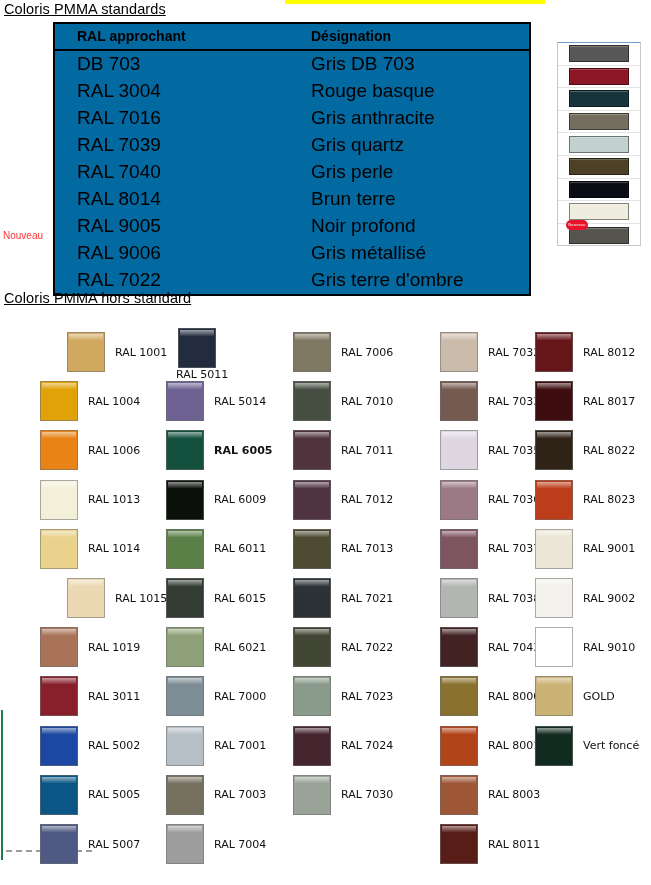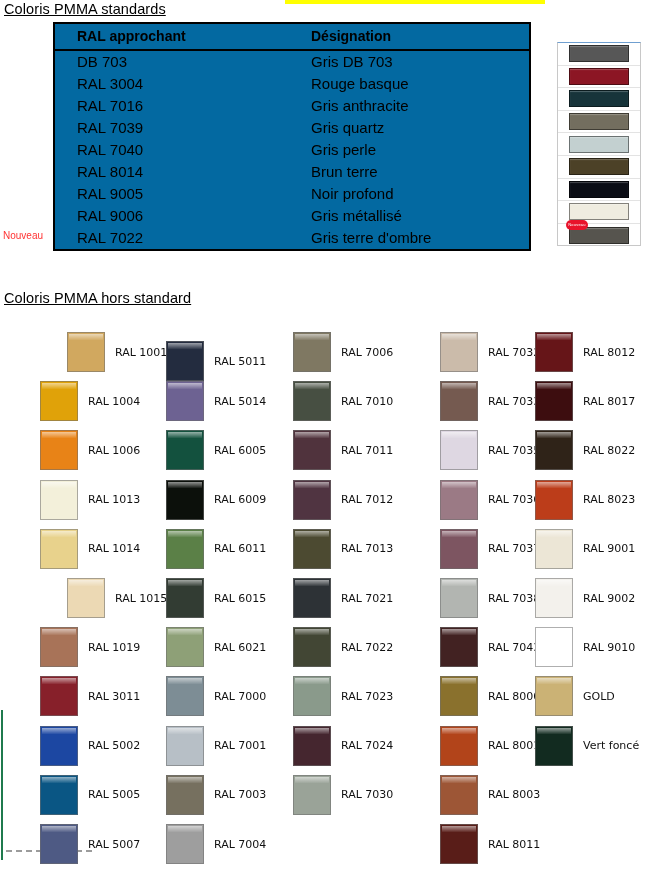--- a/index.html
+++ b/index.html
@@ -56,21 +56,21 @@
   #standards-table th{
     text-align:left;
     font-size:14px;
     font-weight:bold;
     padding:4px 0 5px 22px;
     border-bottom:2px solid #000;
     color:#000;
   }
   #standards-table td{
     text-align:left;
-    font-size:15px;
+    font-size:19px;
     padding:2px 0 3px 22px;
     color:#000;
     height:17px;
   }
   .col-ral{width:212px;}
   .col-des{width:auto;}
 
   
   #swatch-strip{
     position:absolute;left:557px;top:42px;width:84px;height:204px;
@@ -263,29 +263,29 @@
       <span class="chip-label">RAL 5002</span>
     </div>
     <div class="grid-item" style="left: 40px; top: 456.8px;">
       <div class="chip" style="background: rgb(10, 86, 132);"></div>
       <span class="chip-label">RAL 5005</span>
     </div>
     <div class="grid-item" style="left: 40px; top: 506px;">
       <div class="chip" style="background: rgb(78, 90, 132);"></div>
       <span class="chip-label">RAL 5007</span>
     </div>
-    <div class="grid-item" style="left: 166px; top: 23px;">
+    <div class="grid-item" style="left: 166px; top: 10px; flex-direction: column;">
       <div class="chip" style="background: rgb(35, 44, 63);"></div>
       <span class="chip-label">RAL 5011</span>
     </div>
     <div class="grid-item" style="left: 166px; top: 63.2px;">
       <div class="chip" style="background: rgb(109, 98, 146);"></div>
       <span class="chip-label">RAL 5014</span>
     </div>
-    <div class="grid-item" style="left: 166px; top: 112.4px;">
+    <div class="grid-item" style="left: 166px; top: 112.4px; font-weight: bold;">
       <div class="chip" style="background: rgb(19, 81, 62);"></div>
       <span class="chip-label">RAL 6005</span>
     </div>
     <div class="grid-item" style="left: 166px; top: 161.6px;">
       <div class="chip" style="background: rgb(12, 16, 11);"></div>
       <span class="chip-label">RAL 6009</span>
     </div>
     <div class="grid-item" style="left: 166px; top: 210.8px;">
       <div class="chip" style="background: rgb(91, 128, 71);"></div>
       <span class="chip-label">RAL 6011</span>

